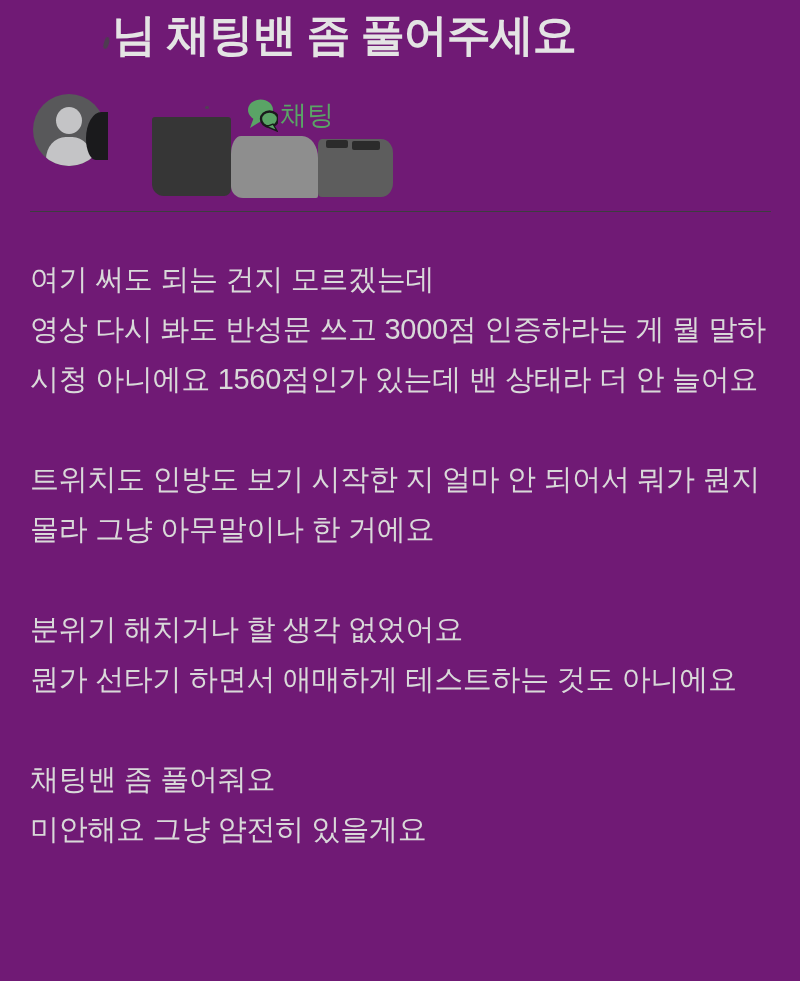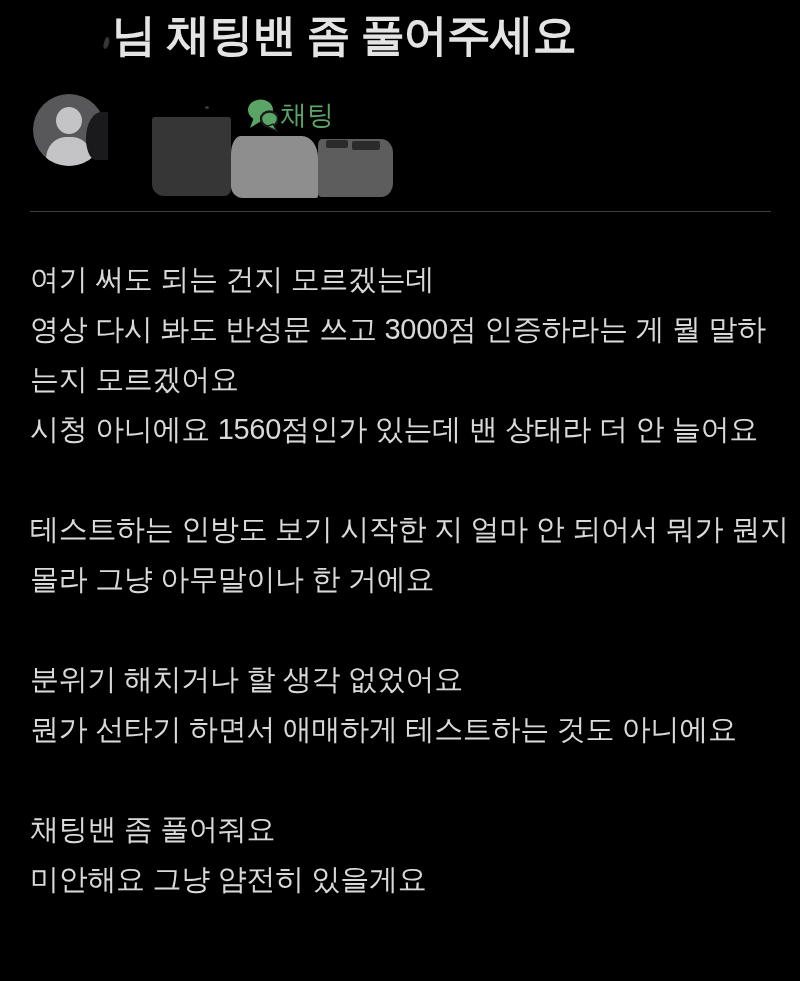--- a/index.html
+++ b/index.html
@@ -4,21 +4,21 @@
 <style>
   html, body {
     margin: 0;
     padding: 0;
     background: #1a1a1c;
   }
   .page {
     position: relative;
     width: 800px;
     height: 981px;
-    background: #000000;
+    background: #701a75;
     overflow: hidden;
     font-family: "Liberation Sans", "DejaVu Sans", sans-serif;
   }
 
   
   .post-title {
     position: absolute;
     left: 112px;
     top: 6px;
     margin: 0;
@@ -205,25 +205,24 @@
     <span class="mark mark-1"></span>
     <span class="mark mark-2"></span>
   </div>
 
   <div class="divider"></div>
 
   <div class="post-body">
       <div class="paragraph">
         <div class="body-line">여기 써도 되는 건지 모르겠는데</div>
         <div class="body-line">영상 다시 봐도 반성문 쓰고 3000점 인증하라는 게 뭘 말하</div>
-        <div class="body-line">는지 모르겠어요</div>
         <div class="body-line">시청 아니에요 1560점인가 있는데 밴 상태라 더 안 늘어요</div>
       </div>
       <div class="paragraph">
-        <div class="body-line">테스트하는 인방도 보기 시작한 지 얼마 안 되어서 뭐가 뭔지</div>
+        <div class="body-line">트위치도 인방도 보기 시작한 지 얼마 안 되어서 뭐가 뭔지</div>
         <div class="body-line">몰라 그냥 아무말이나 한 거에요</div>
       </div>
       <div class="paragraph">
         <div class="body-line">분위기 해치거나 할 생각 없었어요</div>
         <div class="body-line">뭔가 선타기 하면서 애매하게 테스트하는 것도 아니에요</div>
       </div>
       <div class="paragraph">
         <div class="body-line">채팅밴 좀 풀어줘요</div>
         <div class="body-line">미안해요 그냥 얌전히 있을게요</div>
       </div>

